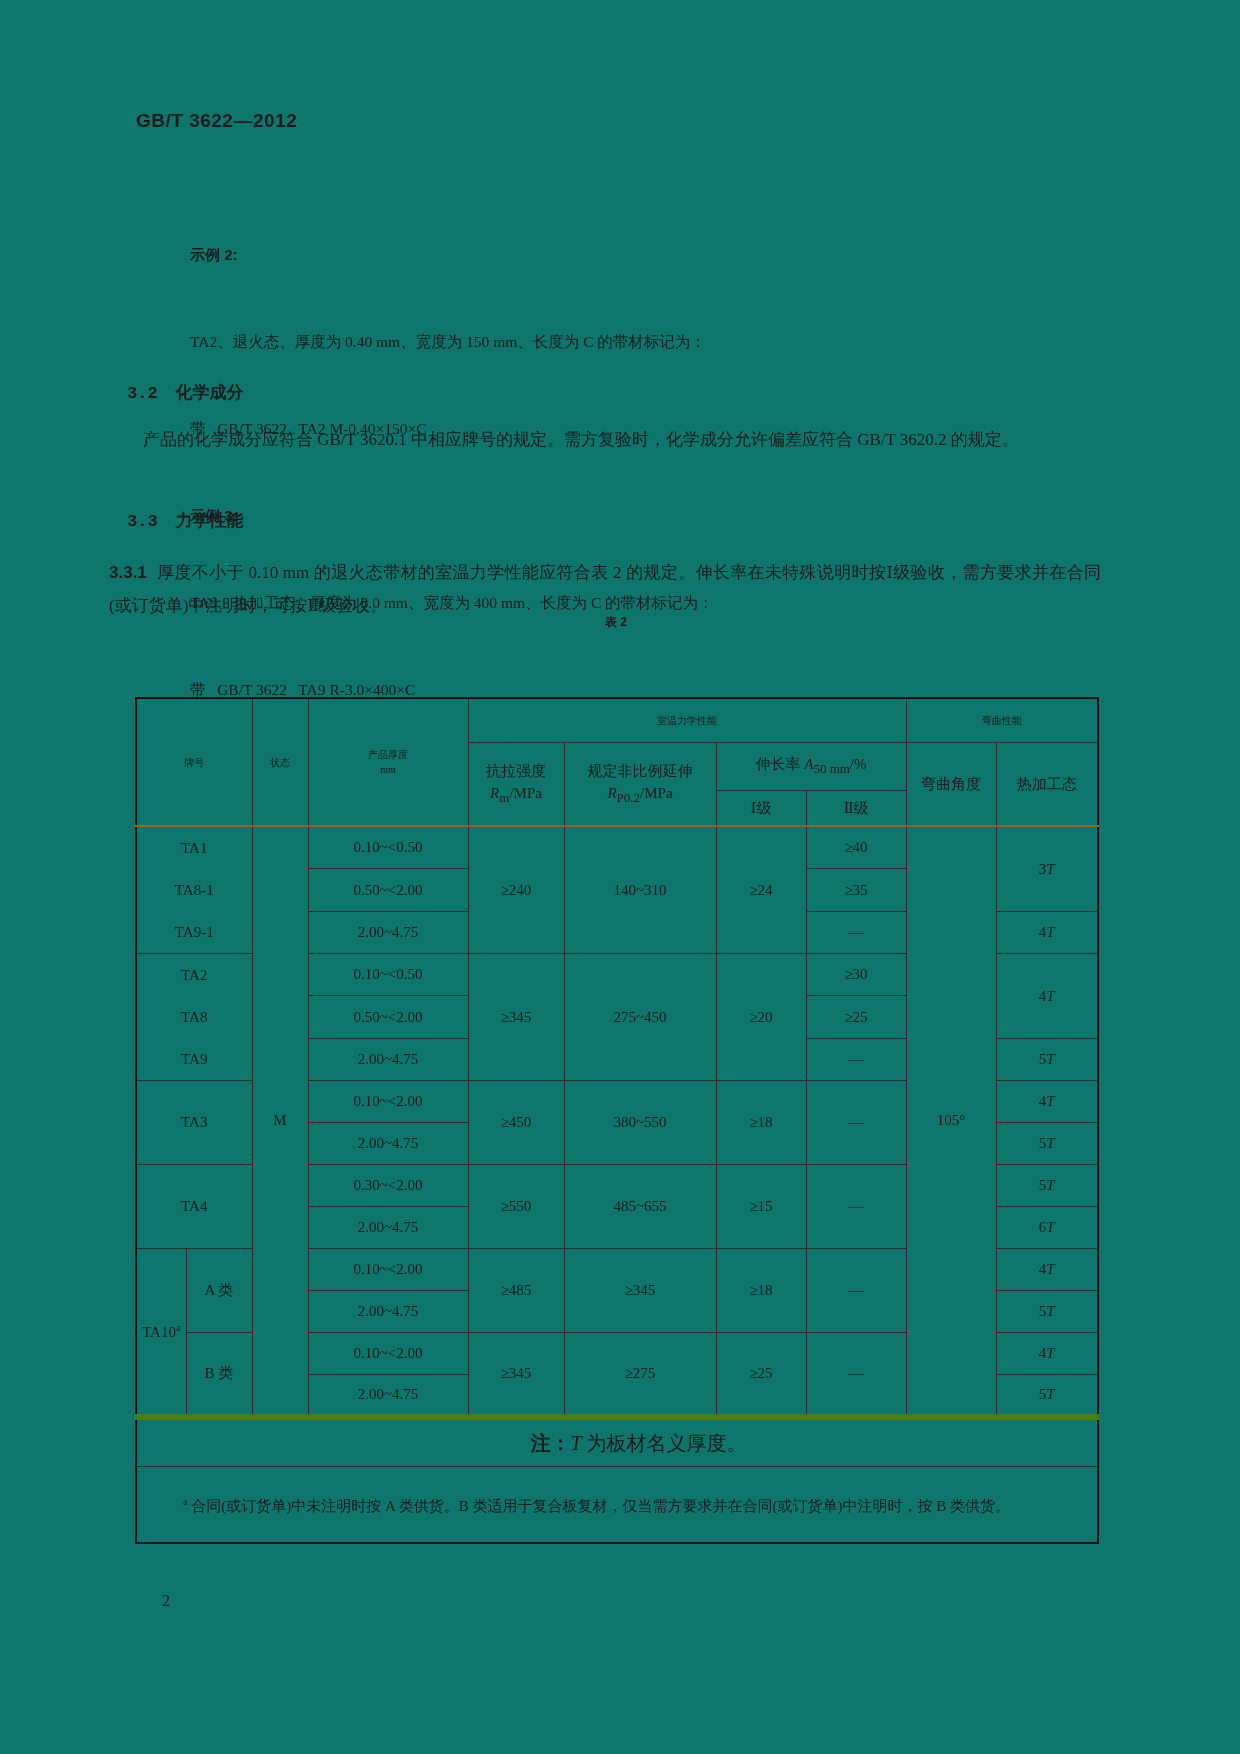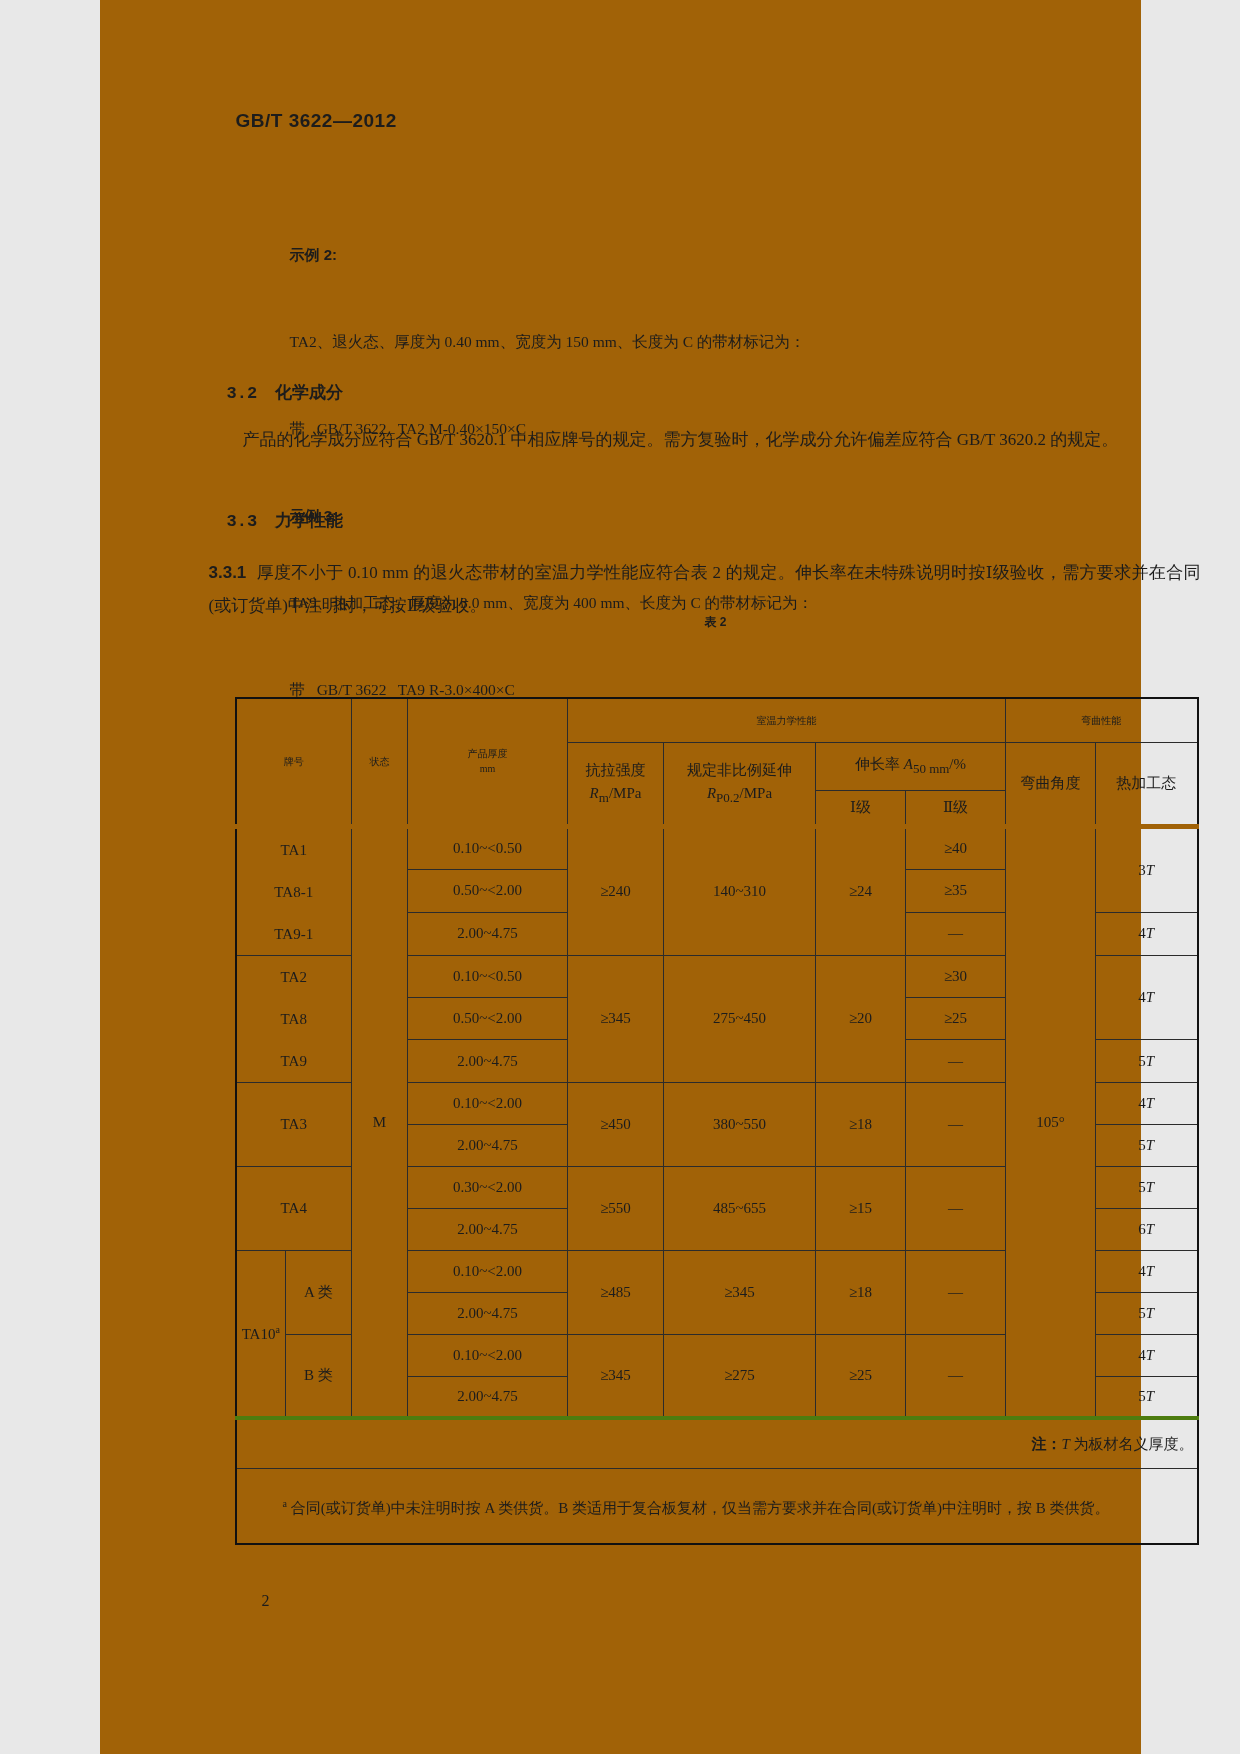--- a/index.html
+++ b/index.html
@@ -1,18 +1,18 @@
 <!DOCTYPE html>
 <html><head>
 <meta charset="utf-8">
 <style>
   html,body{margin:0;padding:0;background:#e8e8e8;}
   .page{
-    position:relative;width:1041px;height:1754px;margin:0 auto;
-    background:#a16207;color:#1c1c1c;
+    position:relative;width:1240px;height:1754px;margin:0 auto;
+    background:#0f766e;color:#1c1c1c;
     font-family:"Liberation Serif","DejaVu Serif",serif;
   }
   .docnum{
     position:absolute;left:136px;top:110px;
     font-family:"Liberation Sans","DejaVu Sans",sans-serif;
     font-weight:bold;font-size:19px;letter-spacing:0.5px;
   }
   .examples{position:absolute;left:190px;top:182px;font-size:15.5px;line-height:29px;white-space:pre-wrap;}
   .ex-label{font-family:"Liberation Sans","DejaVu Sans",sans-serif;font-weight:bold;font-size:15px;}
   .heading{
@@ -38,27 +38,27 @@
   }
   table.t2 td{
     border:1px solid #2b2b2b;
     text-align:center;vertical-align:middle;
     font-size:15px;line-height:1.5;padding:0 3px;
     overflow:hidden;
   }
   tr.ha{height:44px;} tr.ha td{font-size:10px;}
   tr.hb{height:48px;} tr.hc{height:36px;}
   tr.body{height:42px;}
-  tr.body-first td{border-top:5px solid #a16207;}
+  tr.body-first td{border-top:2px solid #a16207;}
   td.names div{line-height:42px;}
   sub{font-size:13px;}
   sup{font-size:10px;}
   i.sym{font-style:italic;font-family:"Liberation Serif","DejaVu Serif",serif;}
   tr.note-row{height:50px;}
-  tr.note-row td{border-top:4px solid #4d7c0f;text-align:right;padding-left:46px;font-size:15px;}
+  tr.note-row td{border-top:6px solid #4d7c0f;text-align:center;padding-left:46px;font-size:20px;}
   tr.fnote-row{height:76px;}
   tr.fnote-row td{text-align:left;padding:6px 20px 6px 46px;font-size:15px;line-height:26px;}
   .note-label{font-family:"Liberation Sans","DejaVu Sans",sans-serif;font-weight:bold;}
   .pagenum{position:absolute;left:162px;top:1592px;font-size:16px;}
 </style>
 </head>
 <body>
 
 <div class="page">
 

